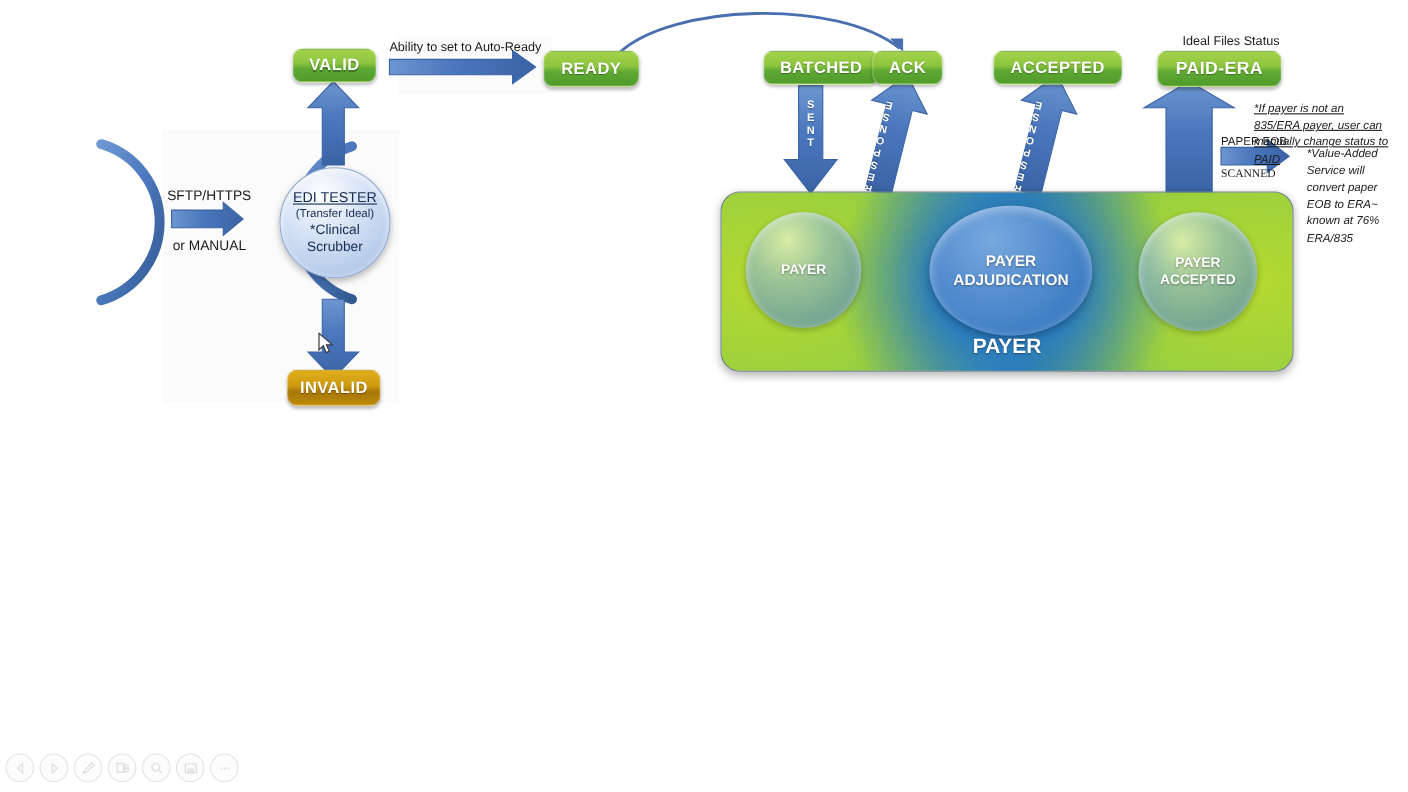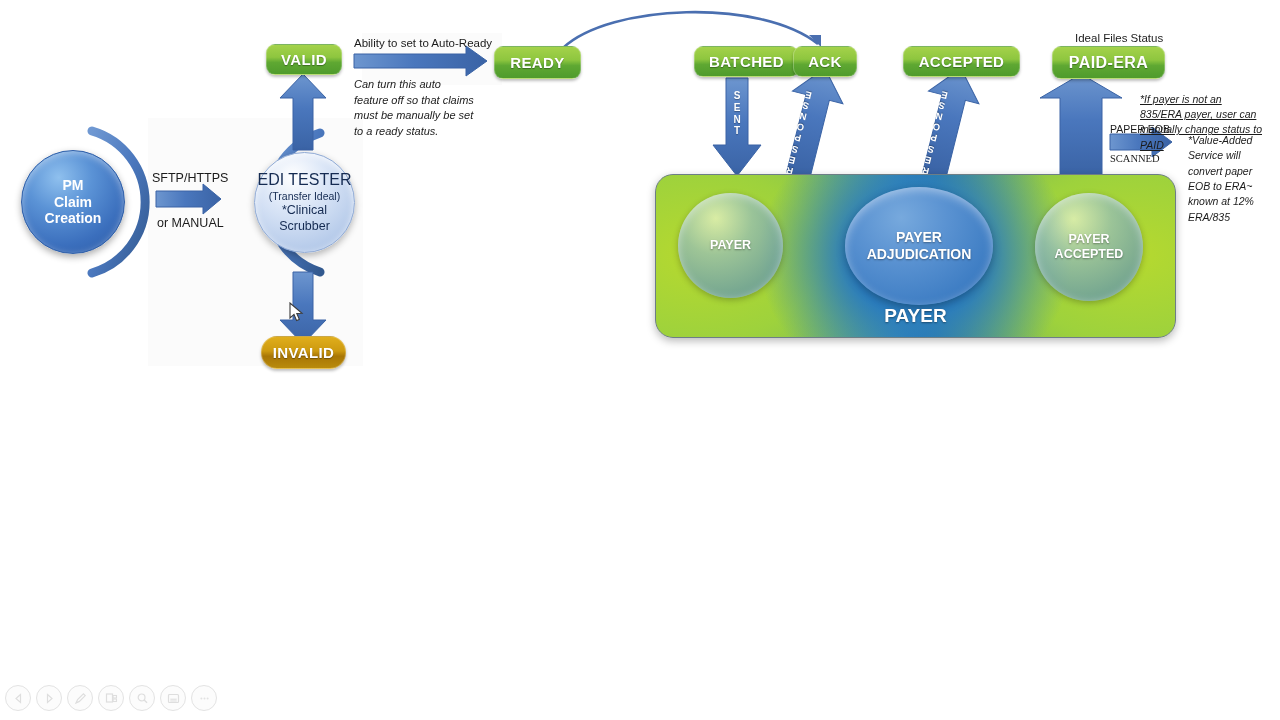--- a/index.html
+++ b/index.html
@@ -21,41 +21,40 @@
     color:#ffffff;font-weight:bold;letter-spacing:.4px;
     text-shadow:0 1px 1px rgba(0,0,0,.35);
     box-shadow:0 2px 3px rgba(0,0,0,.25);
     border:1px solid rgba(255,255,255,.25);
   }
   .pill.green{
     background:linear-gradient(180deg,#a4d24a 0%,#8ec63f 42%,#5fa832 60%,#4f9b2c 100%);
   }
   .pill.gold{
     background:linear-gradient(180deg,#e0ae1c 0%,#cd9a10 45%,#a87606 62%,#b98b0c 100%);
-    border-radius:16px;
   }
 
   
   .circ{
     position:absolute;border-radius:50%;display:flex;flex-direction:column;
     align-items:center;justify-content:center;text-align:center;
   }
   .pm-circle{
     background:radial-gradient(circle at 36% 26%, #8fc0ee 0%, #5b93d6 33%, #3b6fbd 68%, #2b59a3 100%);
     color:#fff;font-weight:bold;line-height:1.18;
     box-shadow:0 3px 7px rgba(0,0,0,.32), inset 0 2px 7px rgba(255,255,255,.45);
     border:1px solid #2f5fa8;
   }
   .edi-circle{
     background:radial-gradient(circle at 38% 24%, #ffffff 0%, #dbe6f7 34%, #b9cdeb 72%, #a4bde3 100%);
     color:#152b52;line-height:1.25;
     box-shadow:0 3px 7px rgba(0,0,0,.28), inset 0 2px 7px rgba(255,255,255,.8);
     border:1px solid #90aad4;
   }
-  .edi-circle .l1{font-size:16px;}
+  .edi-circle .l1{font-size:13px;text-decoration:underline;}
   .edi-circle .l2{font-size:10.5px;}
   .edi-circle .l3{font-size:12.5px;}
 
   
   .svglayer{position:absolute;left:0;top:0;width:1280px;height:720px;pointer-events:none;}
 
   
   .note{position:absolute;color:#1b1b1b;}
   .note.ital{font-style:italic;}
 
@@ -160,25 +159,20 @@
 
     <g transform="rotate(14 944 128)">
       <path d="M 934,176 L 934,96 L 920,96 L 946,66 L 972,96 L 958,96 L 958,176 Z" fill="url(#blueArrowV)" stroke="#3a63a5" stroke-width="1"></path>
     </g>
 
     <path d="M 1060,176 L 1060,98 L 1040,98 L 1081,74 L 1122,98 L 1102,98 L 1102,176 Z" fill="url(#blueArrowV)" stroke="#3a63a5" stroke-width="1"></path>
 
     <path d="M 1110,134 L 1152,134 L 1152,127 L 1172,142 L 1152,157 L 1152,150 L 1110,150 Z" fill="url(#blueArrow)" stroke="#3a63a5" stroke-width="1"></path>
   </svg>
 
-  <div class="circ pm-circle" style="left:21px;top:150px;width:102px;height:102px;font-size:14px;">
-    <span>PM</span>
-    <span>Claim</span>
-    <span>Creation</span>
-  </div>
 
   <div class="note" style="left:152px;top:171px;font-size:12.5px;">SFTP/HTTPS</div>
   <div class="note" style="left:157px;top:216px;font-size:12.5px;">or MANUAL</div>
 
   <div class="circ edi-circle" style="left:254px;top:152px;width:99px;height:99px;">
     <span class="l1">EDI TESTER</span>
     <span class="l2">(Transfer Ideal)</span>
     <span class="l3">*Clinical</span>
     <span class="l3">Scrubber</span>
   </div>
@@ -208,25 +202,24 @@
   </div>
 
   <div class="pill green" style="left:1052px;top:46px;width:111px;height:31px;font-size:16px;">
     <span>PAID-ERA</span>
   </div>
 
   <div class="note" style="left:1075px;top:32px;font-size:11.5px;color:#222;">Ideal Files Status</div>
 
   <div class="note" style="left:354px;top:37px;font-size:11.5px;">Ability to set to Auto-Ready</div>
 
-  <div class="note ital" style="left:354px;top:77px;width:122px;font-size:11px;line-height:1.42;">Can turn this auto feature off so that claims must be manually be set to a ready status.</div>
 
   <div class="note ital" style="left:1140px;top:92px;width:124px;font-size:10.5px;line-height:1.45;text-decoration:underline;">*If payer is not an 835/ERA payer, user can manually change status to PAID</div>
 
-  <div class="note ital" style="left:1188px;top:133px;width:78px;font-size:10.5px;line-height:1.46;">*Value-Added Service will convert paper EOB to ERA~ known at 12% ERA/835</div>
+  <div class="note ital" style="left:1188px;top:133px;width:78px;font-size:10.5px;line-height:1.46;">*Value-Added Service will convert paper EOB to ERA~ known at 76% ERA/835</div>
 
   <div class="arrowtext vstack" style="left:727px;top:90px;width:20px;font-size:10px;">
     <span>S</span>
     <span>E</span>
     <span>N</span>
     <span>T</span>
 
   </div>
 
   <div class="arrowtext vstack rot" style="left:789px;top:88px;width:20px;font-size:9.5px;transform:rotate(194deg);">

